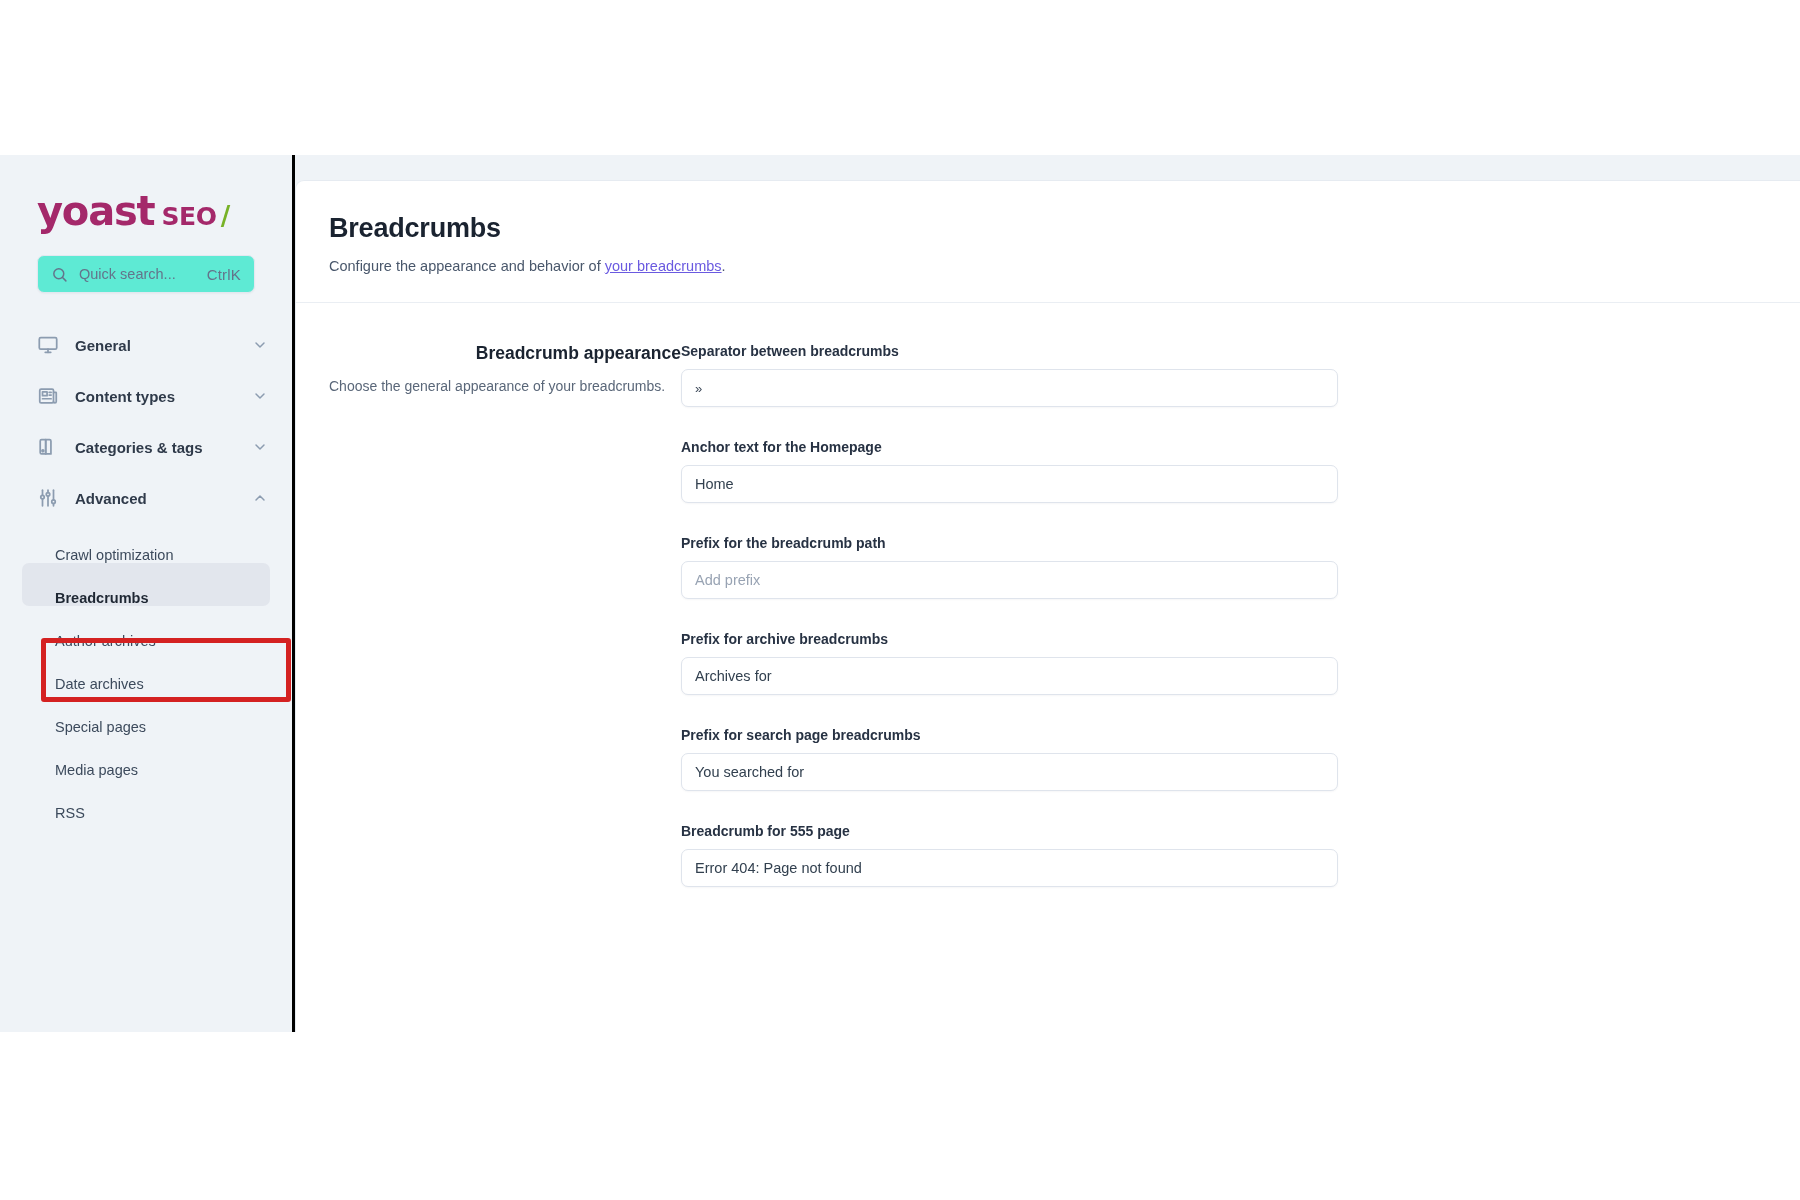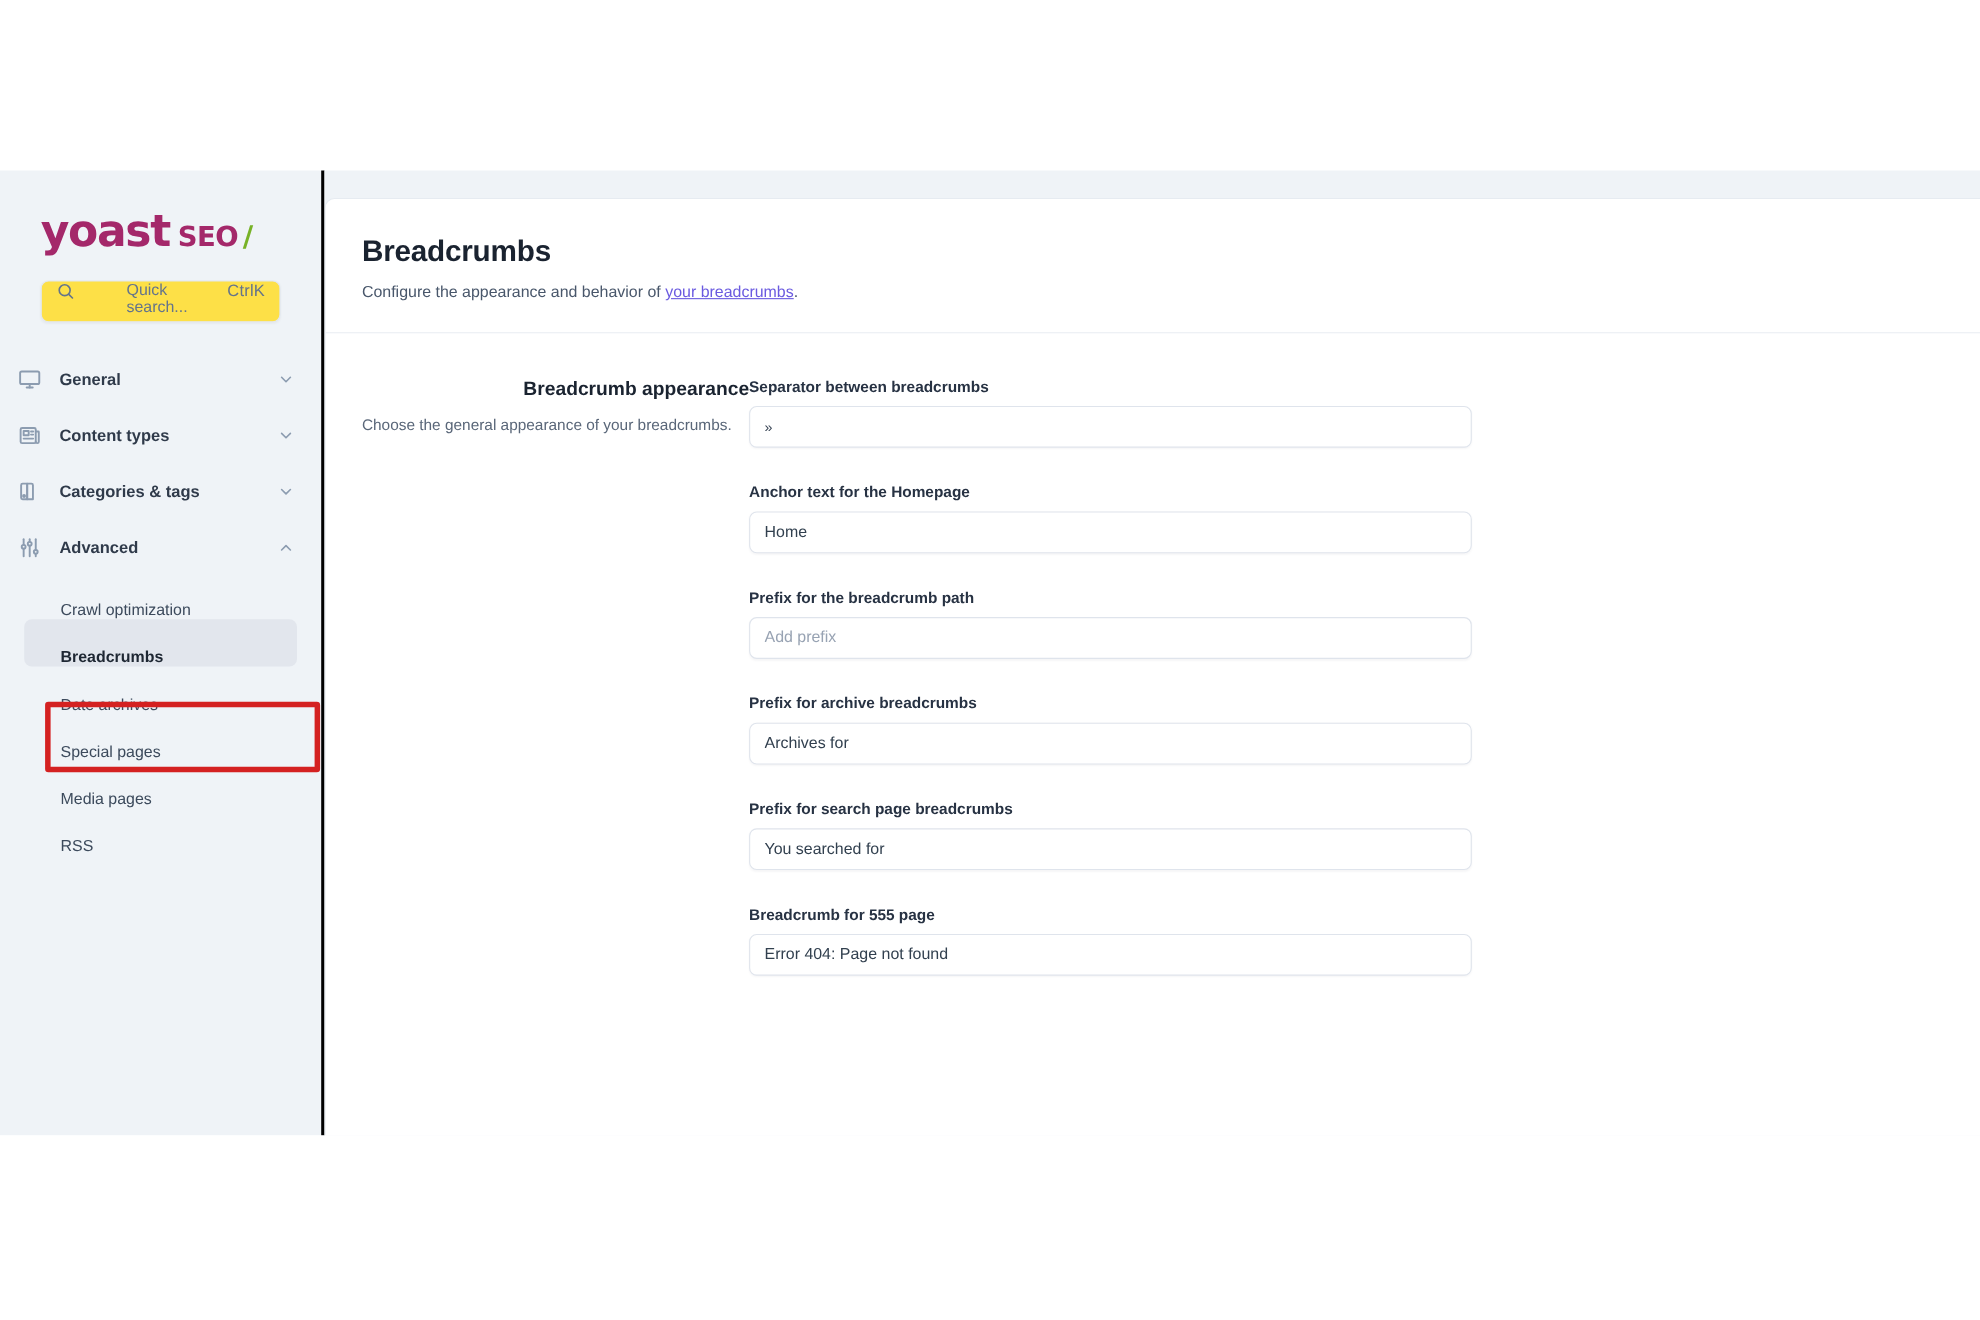--- a/index.html
+++ b/index.html
@@ -57,28 +57,27 @@
     font-size: 26px;
     font-weight: 700;
     color: #77b227;
     margin-left: 4px;
     font-family: "DejaVu Sans", sans-serif;
   }
 
   .search-box {
     margin: 25px 37px 0 37px;
     height: 38px;
-    background: #fde047;
+    background: #5eead4;
     border: 1px solid #e2e8f0;
     border-radius: 7px;
     display: flex;
-    align-items: flex-start;
+    align-items: center;
     padding: 0 13px;
     box-shadow: 0 1px 2px rgba(16,24,40,0.04);
-    gap: 36px;
   }
   .search-icon { width: 17px; height: 17px; flex: 0 0 17px; color: #64748b; }
   .search-placeholder {
     flex: 1;
     margin-left: 11px;
     font-size: 14.5px;
     color: #64748b;
   }
   .search-kbd {
     font-size: 15px;
@@ -86,21 +85,21 @@
     font-weight: 400;
     letter-spacing: 0.2px;
   }
 
   .nav { margin-top: 30px; }
 
   .nav-group {
     display: flex;
     align-items: center;
     height: 44px;
-    padding: 0 24px 0 16px;
+    padding: 0 24px 0 37px;
     cursor: pointer;
   }
   .nav-group-icon {
     width: 22px; height: 22px; flex: 0 0 22px;
     color: #8c9cb0;
     display: flex; align-items: center; justify-content: center;
   }
   .nav-group-label {
     flex: 1;
     margin-left: 16px;
@@ -330,20 +329,23 @@
         </span>
       </div>
 
       <div class="nav-sub">
         <span>Crawl optimization</span>
       </div>
       <div class="nav-sub active">
         <span>Breadcrumbs</span>
       </div>
       <div class="nav-sub">
+        <span>Author archives</span>
+      </div>
+      <div class="nav-sub">
         <span>Date archives</span>
       </div>
       <div class="nav-sub">
         <span>Special pages</span>
       </div>
       <div class="nav-sub">
         <span>Media pages</span>
       </div>
       <div class="nav-sub">
         <span>RSS</span>

